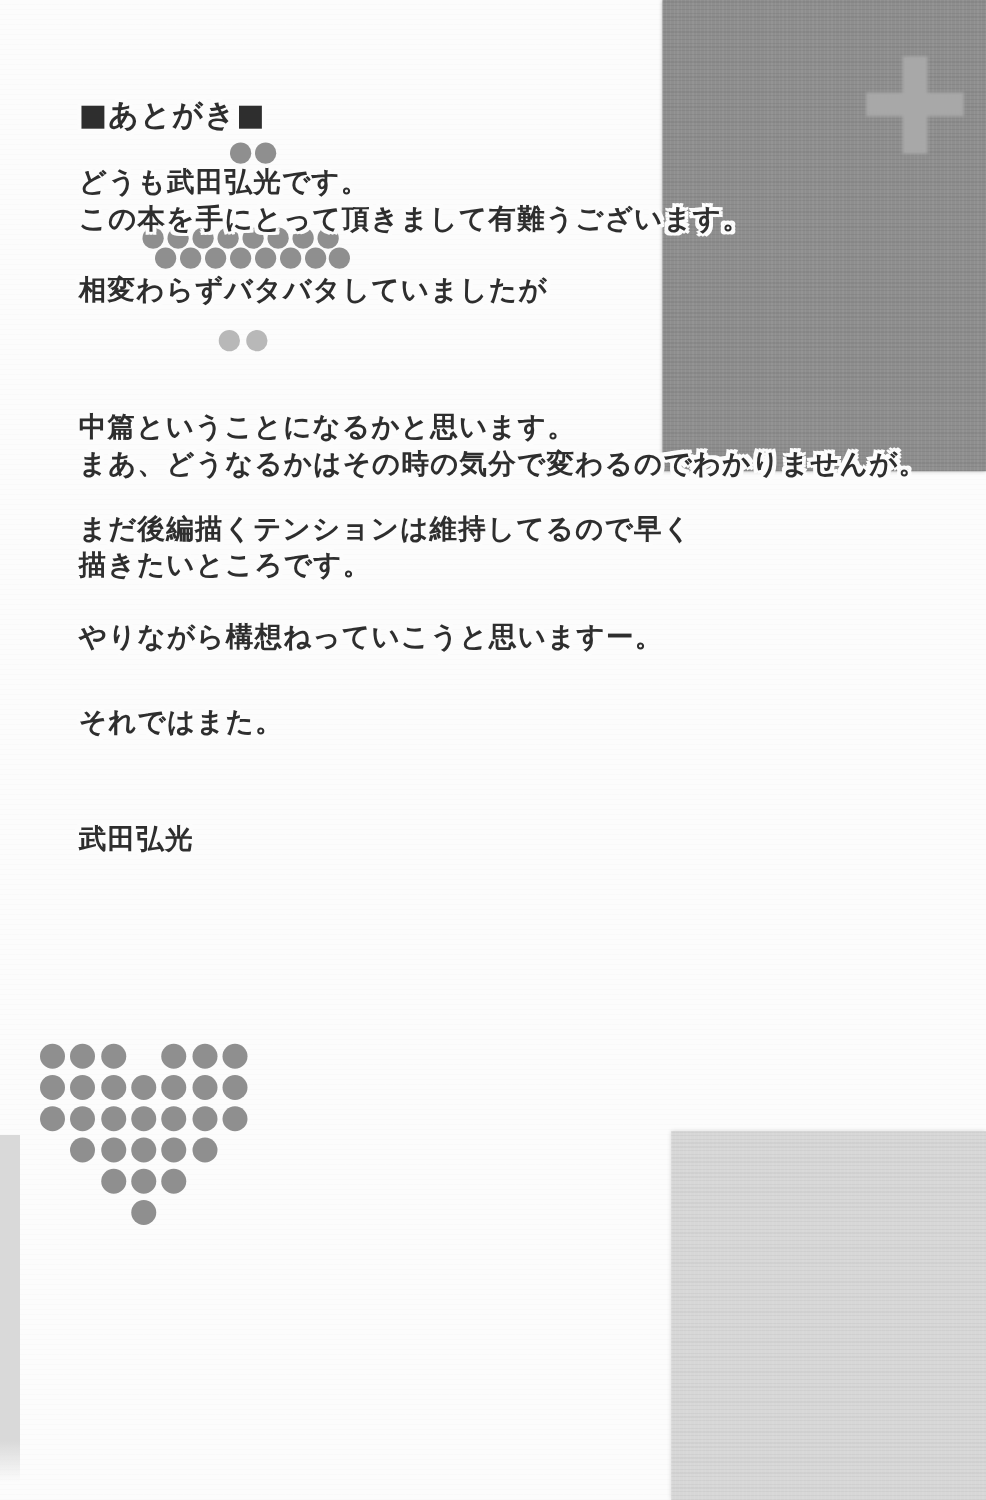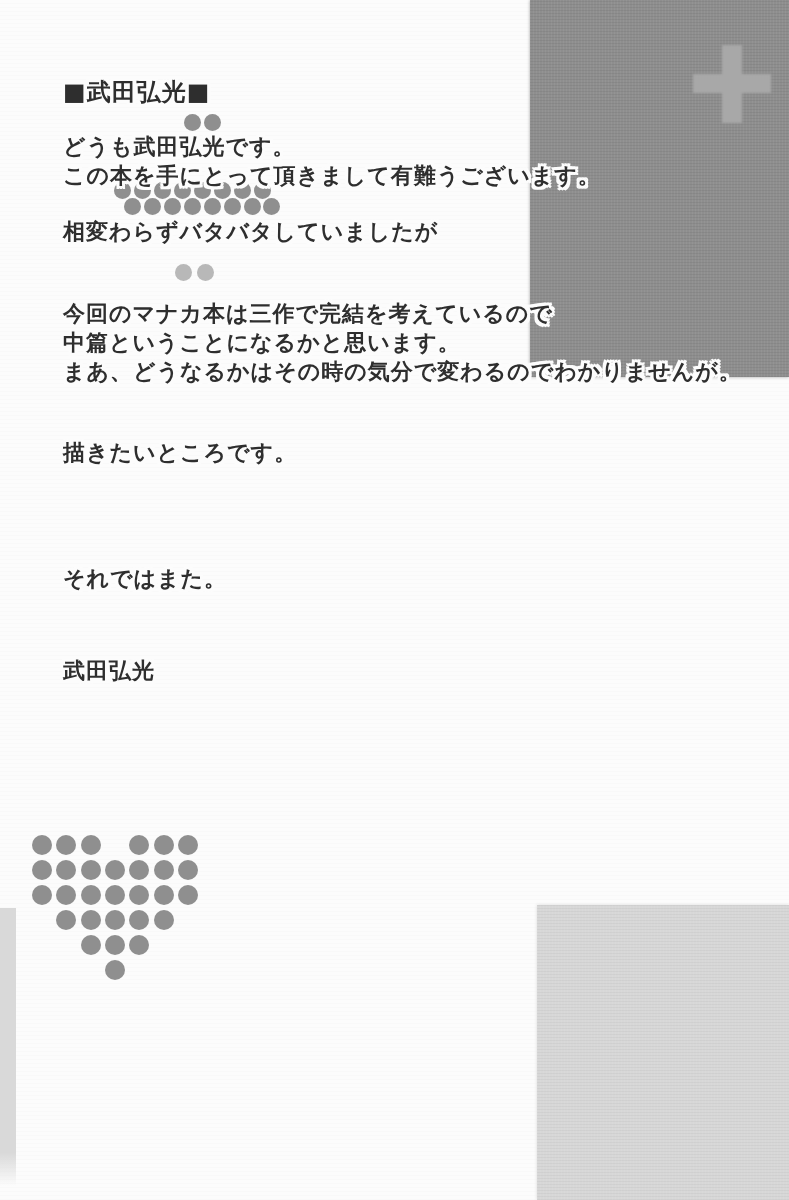--- a/index.html
+++ b/index.html
@@ -103,29 +103,30 @@
       <div class="dot" style="height: 20px; width: 20px; left: 80.6px; top: 910px; background: rgb(143, 143, 143);"></div>
       <div class="dot" style="height: 20px; width: 20px; left: 104.9px; top: 910px; background: rgb(143, 143, 143);"></div>
       <div class="dot" style="height: 20px; width: 20px; left: 129.2px; top: 910px; background: rgb(143, 143, 143);"></div>
       <div class="dot" style="height: 20px; width: 20px; left: 153.5px; top: 910px; background: rgb(143, 143, 143);"></div>
       <div class="dot" style="height: 20px; width: 20px; left: 80.6px; top: 935px; background: rgb(143, 143, 143);"></div>
       <div class="dot" style="height: 20px; width: 20px; left: 104.9px; top: 935px; background: rgb(143, 143, 143);"></div>
       <div class="dot" style="height: 20px; width: 20px; left: 129.2px; top: 935px; background: rgb(143, 143, 143);"></div>
       <div class="dot" style="height: 20px; width: 20px; left: 104.9px; top: 960px; background: rgb(143, 143, 143);"></div>
     </div>
 
-  <div class="txt heading">■武田弘光■</div>
+  <div class="txt heading">■あとがき■</div>
 
   <div class="txt body-text" style="top:161px">この本を手にとって頂きまして有難うございます。</div>
   <div class="txt body-text p1">どうも武田弘光です。</div>
 
   <div class="txt body-text p2">相変わらずバタバタしていましたが</div>
 
-  <div class="txt body-text p3">今回のマナカ本は三作で完結を考えているので</div>
   <div class="txt body-text" style="top:328px">中篇ということになるかと思います。</div>
   <div class="txt body-text" style="top:357px">まあ、どうなるかはその時の気分で変わるのでわかりませんが。</div>
 
+  <div class="txt body-text p4">まだ後編描くテンションは維持してるので早く</div>
   <div class="txt body-text" style="top:438px">描きたいところです。</div>
+  <div class="txt body-text" style="top:496px">やりながら構想ねっていこうと思いますー。</div>
 
   <div class="txt body-text p5">それではまた。</div>
 
   <div class="txt sig">武田弘光</div>
 </div>
 
 </body></html>

